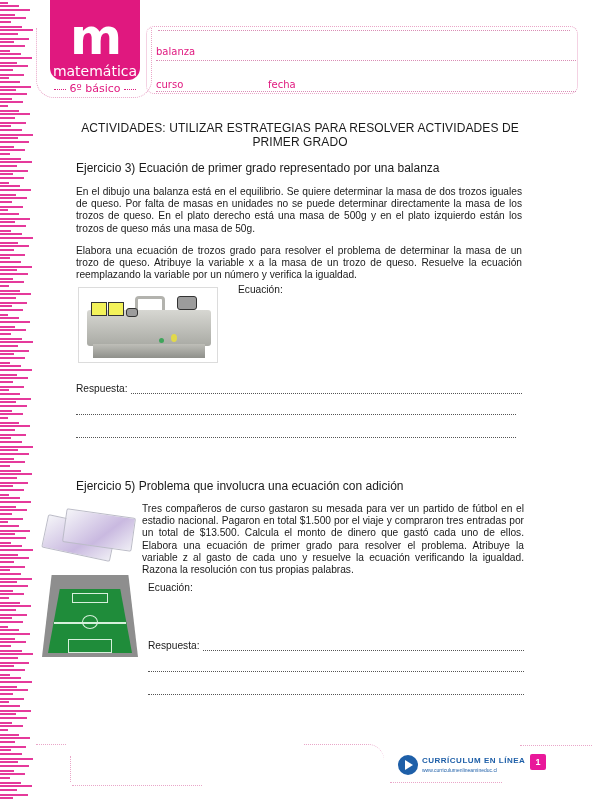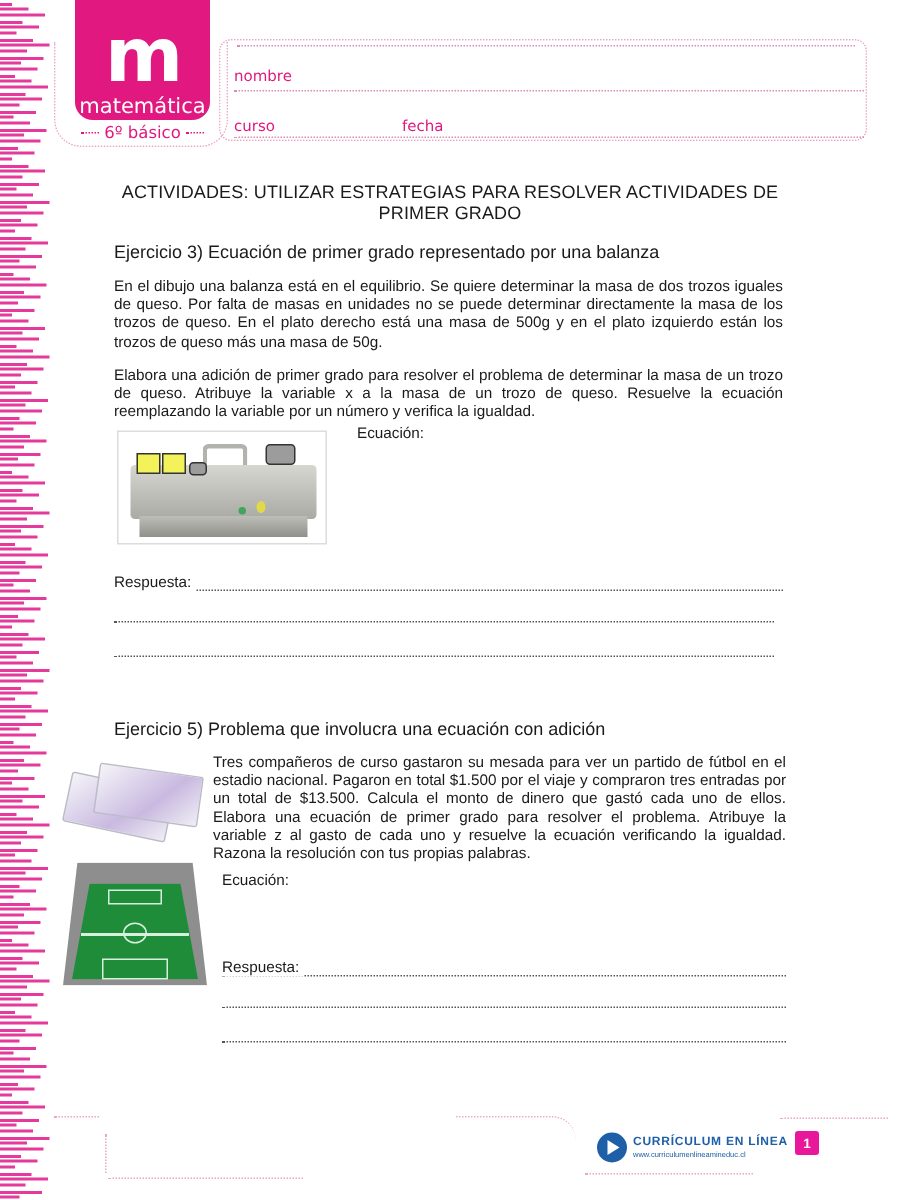--- a/index.html
+++ b/index.html
@@ -266,31 +266,31 @@
 
 <div class="logo-frame"></div>
 <div class="logo">
   <div class="m">m</div>
   <div class="sub">matemática</div>
 </div>
 <div class="grade">6º básico</div>
 
 <div class="hdr-frame"></div>
 <div class="hdr-line" style="left:158px; top:30px; width:412px;"></div>
-<span class="hdr-label" style="left:156px; top:46px;">nombre</span>
+<span class="hdr-label" style="left:156px; top:46px;">balanza</span>
 <div class="hdr-line" style="left:156px; top:60px; width:420px;"></div>
 <span class="hdr-label" style="left:156px; top:79px;">curso</span>
 <span class="hdr-label" style="left:268px; top:79px;">fecha</span>
 <div class="hdr-line" style="left:156px; top:91px; width:420px;"></div>
 
 <div class="title">ACTIVIDADES: UTILIZAR ESTRATEGIAS PARA RESOLVER ACTIVIDADES DE PRIMER GRADO</div>
 
 <div class="ex-head" style="top:161px;">Ejercicio 3) Ecuación de primer grado representado por una balanza</div>
 <div class="para" style="left:76px; top:186px; width:446px;">En el dibujo una balanza está en el equilibrio. Se quiere determinar la masa de dos trozos iguales de queso. Por falta de masas en unidades no se puede determinar directamente la masa de los trozos de queso. En el plato derecho está una masa de 500g y en el plato izquierdo están los trozos de queso más una masa de 50g.</div>
-<div class="para" style="left:76px; top:245px; width:446px;">Elabora una adición de primer grado para resolver el problema de determinar la masa de un trozo de queso. Atribuye la variable x a la masa de un trozo de queso. Resuelve la ecuación reemplazando la variable por un número y verifica la igualdad.</div>
+<div class="para" style="left:76px; top:245px; width:446px;">Elabora una ecuación de trozos grado para resolver el problema de determinar la masa de un trozo de queso. Atribuye la variable x a la masa de un trozo de queso. Resuelve la ecuación reemplazando la variable por un número y verifica la igualdad.</div>
 
 <div class="balance">
   <div class="bal-handle"></div>
   <div class="bal-body"></div>
   <div class="bal-base"></div>
   <div class="cheese" style="left:12px;"></div>
   <div class="cheese" style="left:29px;"></div>
   <div class="weight" style="left:47px; top:20px; width:12px; height:9px;"></div>
   <div class="weight" style="left:98px; top:8px; width:20px; height:14px;"></div>
   <div class="dot-y"></div>

